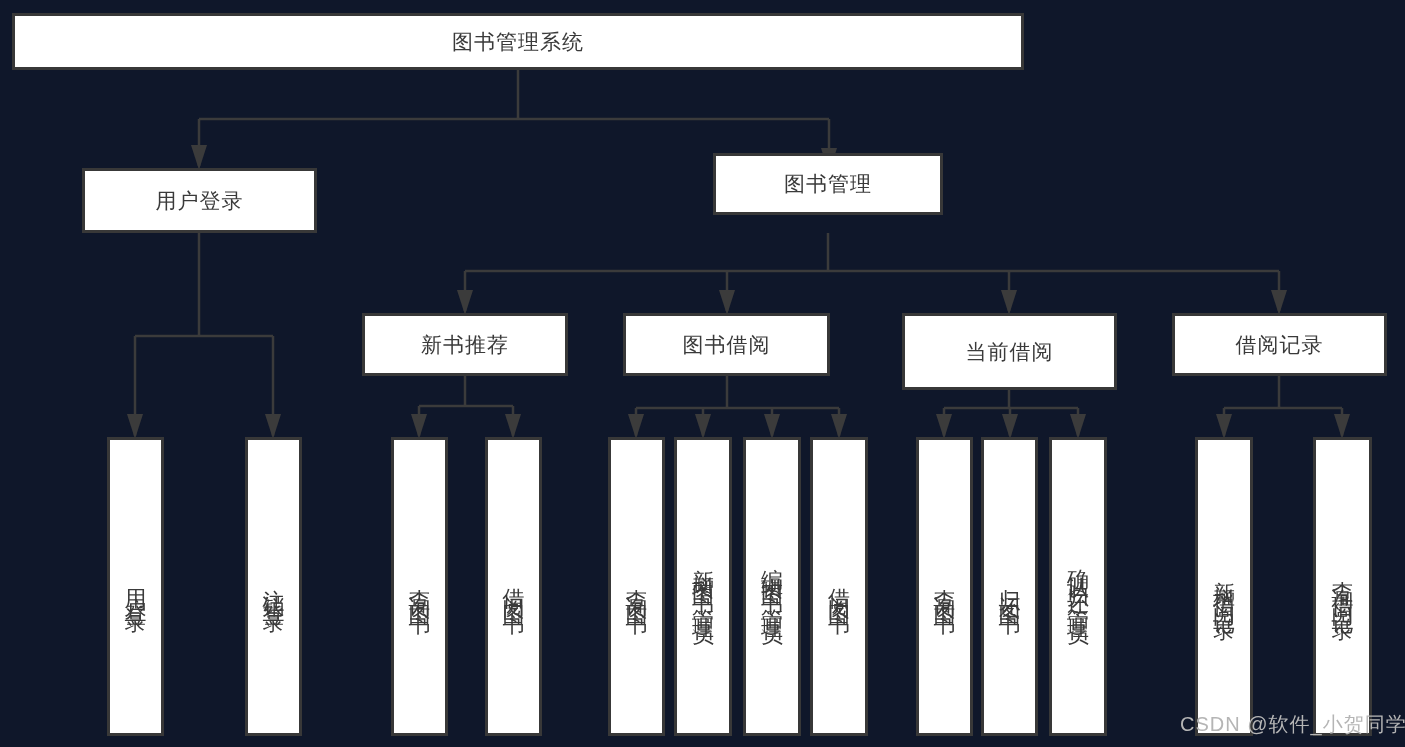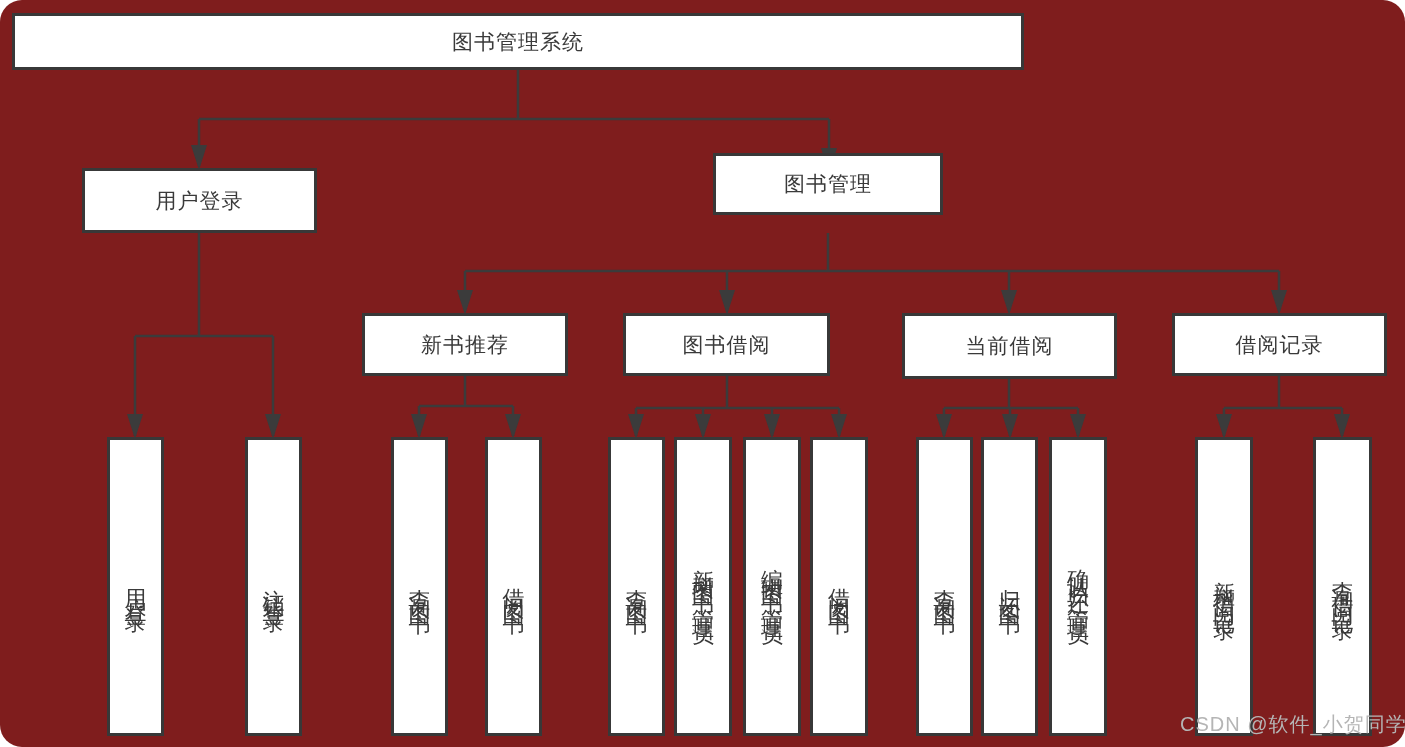--- a/index.html
+++ b/index.html
@@ -1,18 +1,18 @@
 <!DOCTYPE html>
 <html><head>
 <meta charset="utf-8">
 <style>
   html,body{margin:0;padding:0;background:#ffffff;}
   #stage{
-    position:relative;width:1405px;height:747px;background:#7f1d1d;overflow:hidden;
-    font-family:"Liberation Sans","DejaVu Sans",sans-serif;color:#3a3a3a;border-radius:22px;
+    position:relative;width:1405px;height:747px;background:#0f172a;overflow:hidden;
+    font-family:"Liberation Sans","DejaVu Sans",sans-serif;color:#3a3a3a;
   }
   #wires{position:absolute;left:0;top:0;width:1405px;height:747px;}
   .node{
     position:absolute;background:#ffffff;border:3px solid #383838;
     box-sizing:border-box;display:flex;align-items:center;justify-content:center;
   }
   .node.h span{font-size:21px;letter-spacing:1px;white-space:nowrap;}
   .node.v span{
     writing-mode:vertical-rl;text-orientation:mixed;
     font-size:22px;line-height:1;letter-spacing:8px;white-space:nowrap;
@@ -69,21 +69,21 @@
   <div class="node h" style="left:713px;top:153px;width:230px;height:62px">
     <span>图书管理</span>
   </div>
 
   <div class="node h" style="left:362px;top:313px;width:206px;height:63px">
     <span>新书推荐</span>
   </div>
   <div class="node h" style="left:623px;top:313px;width:207px;height:63px">
     <span>图书借阅</span>
   </div>
-  <div class="node h" style="left:902px;top:313px;width:215px;height:66px">
+  <div class="node h" style="left:902px;top:313px;width:215px;height:77px">
     <span>当前借阅</span>
   </div>
   <div class="node h" style="left:1172px;top:313px;width:215px;height:63px">
     <span>借阅记录</span>
   </div>
 
   <div class="node v" style="left:107px;top:437px;width:57px;height:299px">
     <span>用户登录</span>
   </div>
   <div class="node v" style="left:245px;top:437px;width:57px;height:299px">

